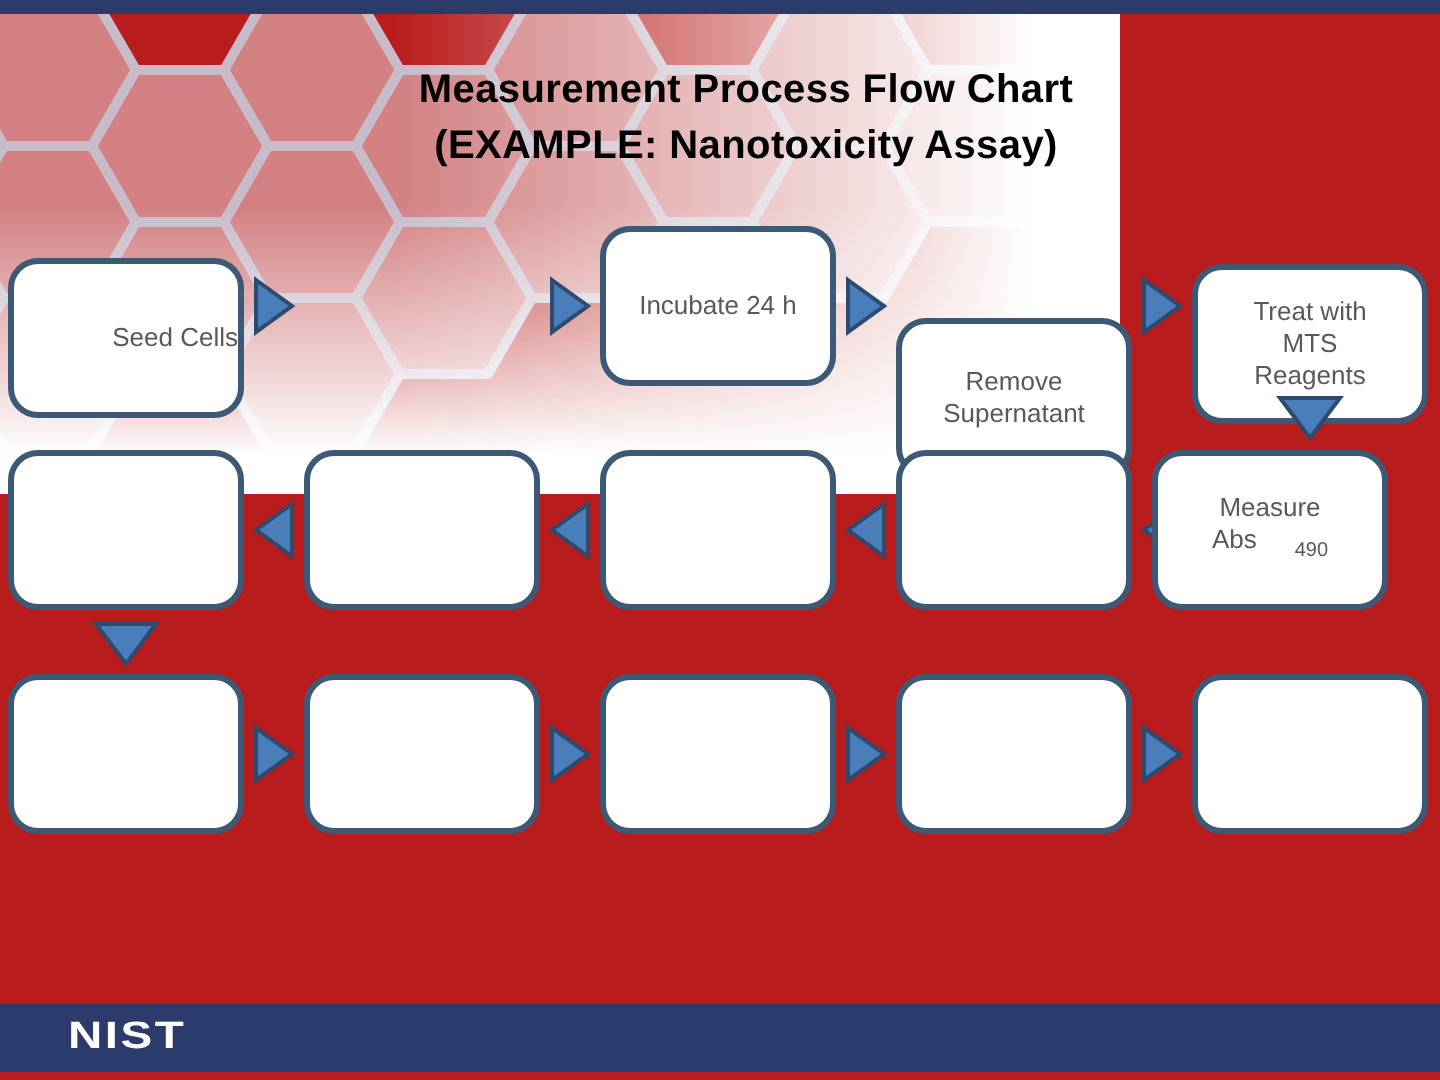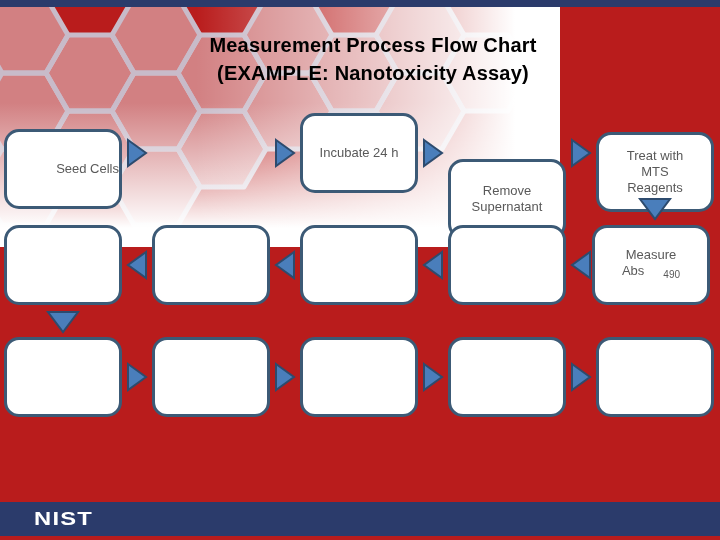--- a/index.html
+++ b/index.html
@@ -116,21 +116,21 @@
     <polygon points="21,2 3,15 21,28" fill="#4A7EBB" stroke="#2D4B6E" stroke-width="2"></polygon>
   </svg>
   <div class="flow-box" style="left:300px; top:225px;"></div>
   <svg class="arrow" style="left:421px; top:250px;" width="24" height="30">
     <polygon points="21,2 3,15 21,28" fill="#4A7EBB" stroke="#2D4B6E" stroke-width="2"></polygon>
   </svg>
   <div class="flow-box" style="left:448px; top:225px;"></div>
   <svg class="arrow" style="left:569px; top:250px;" width="24" height="30">
     <polygon points="21,2 3,15 21,28" fill="#4A7EBB" stroke="#2D4B6E" stroke-width="2"></polygon>
   </svg>
-  <div class="flow-box" style="left:592px; top:225px;">
+  <div class="flow-box" style="left:576px; top:225px;">
     <span class="line">Measure</span>
     <span class="line"><span>Abs</span><sub>490</sub></span>
   </div>
 
   <svg class="arrow" style="left:46px; top:310px;" width="34" height="25">
     <polygon points="2,2 32,2 17,22" fill="#4A7EBB" stroke="#2D4B6E" stroke-width="2"></polygon>
   </svg>
 
   <div class="flow-box" style="left:4px; top:337px;"></div>
   <svg class="arrow" style="left:125px; top:362px;" width="24" height="30">

